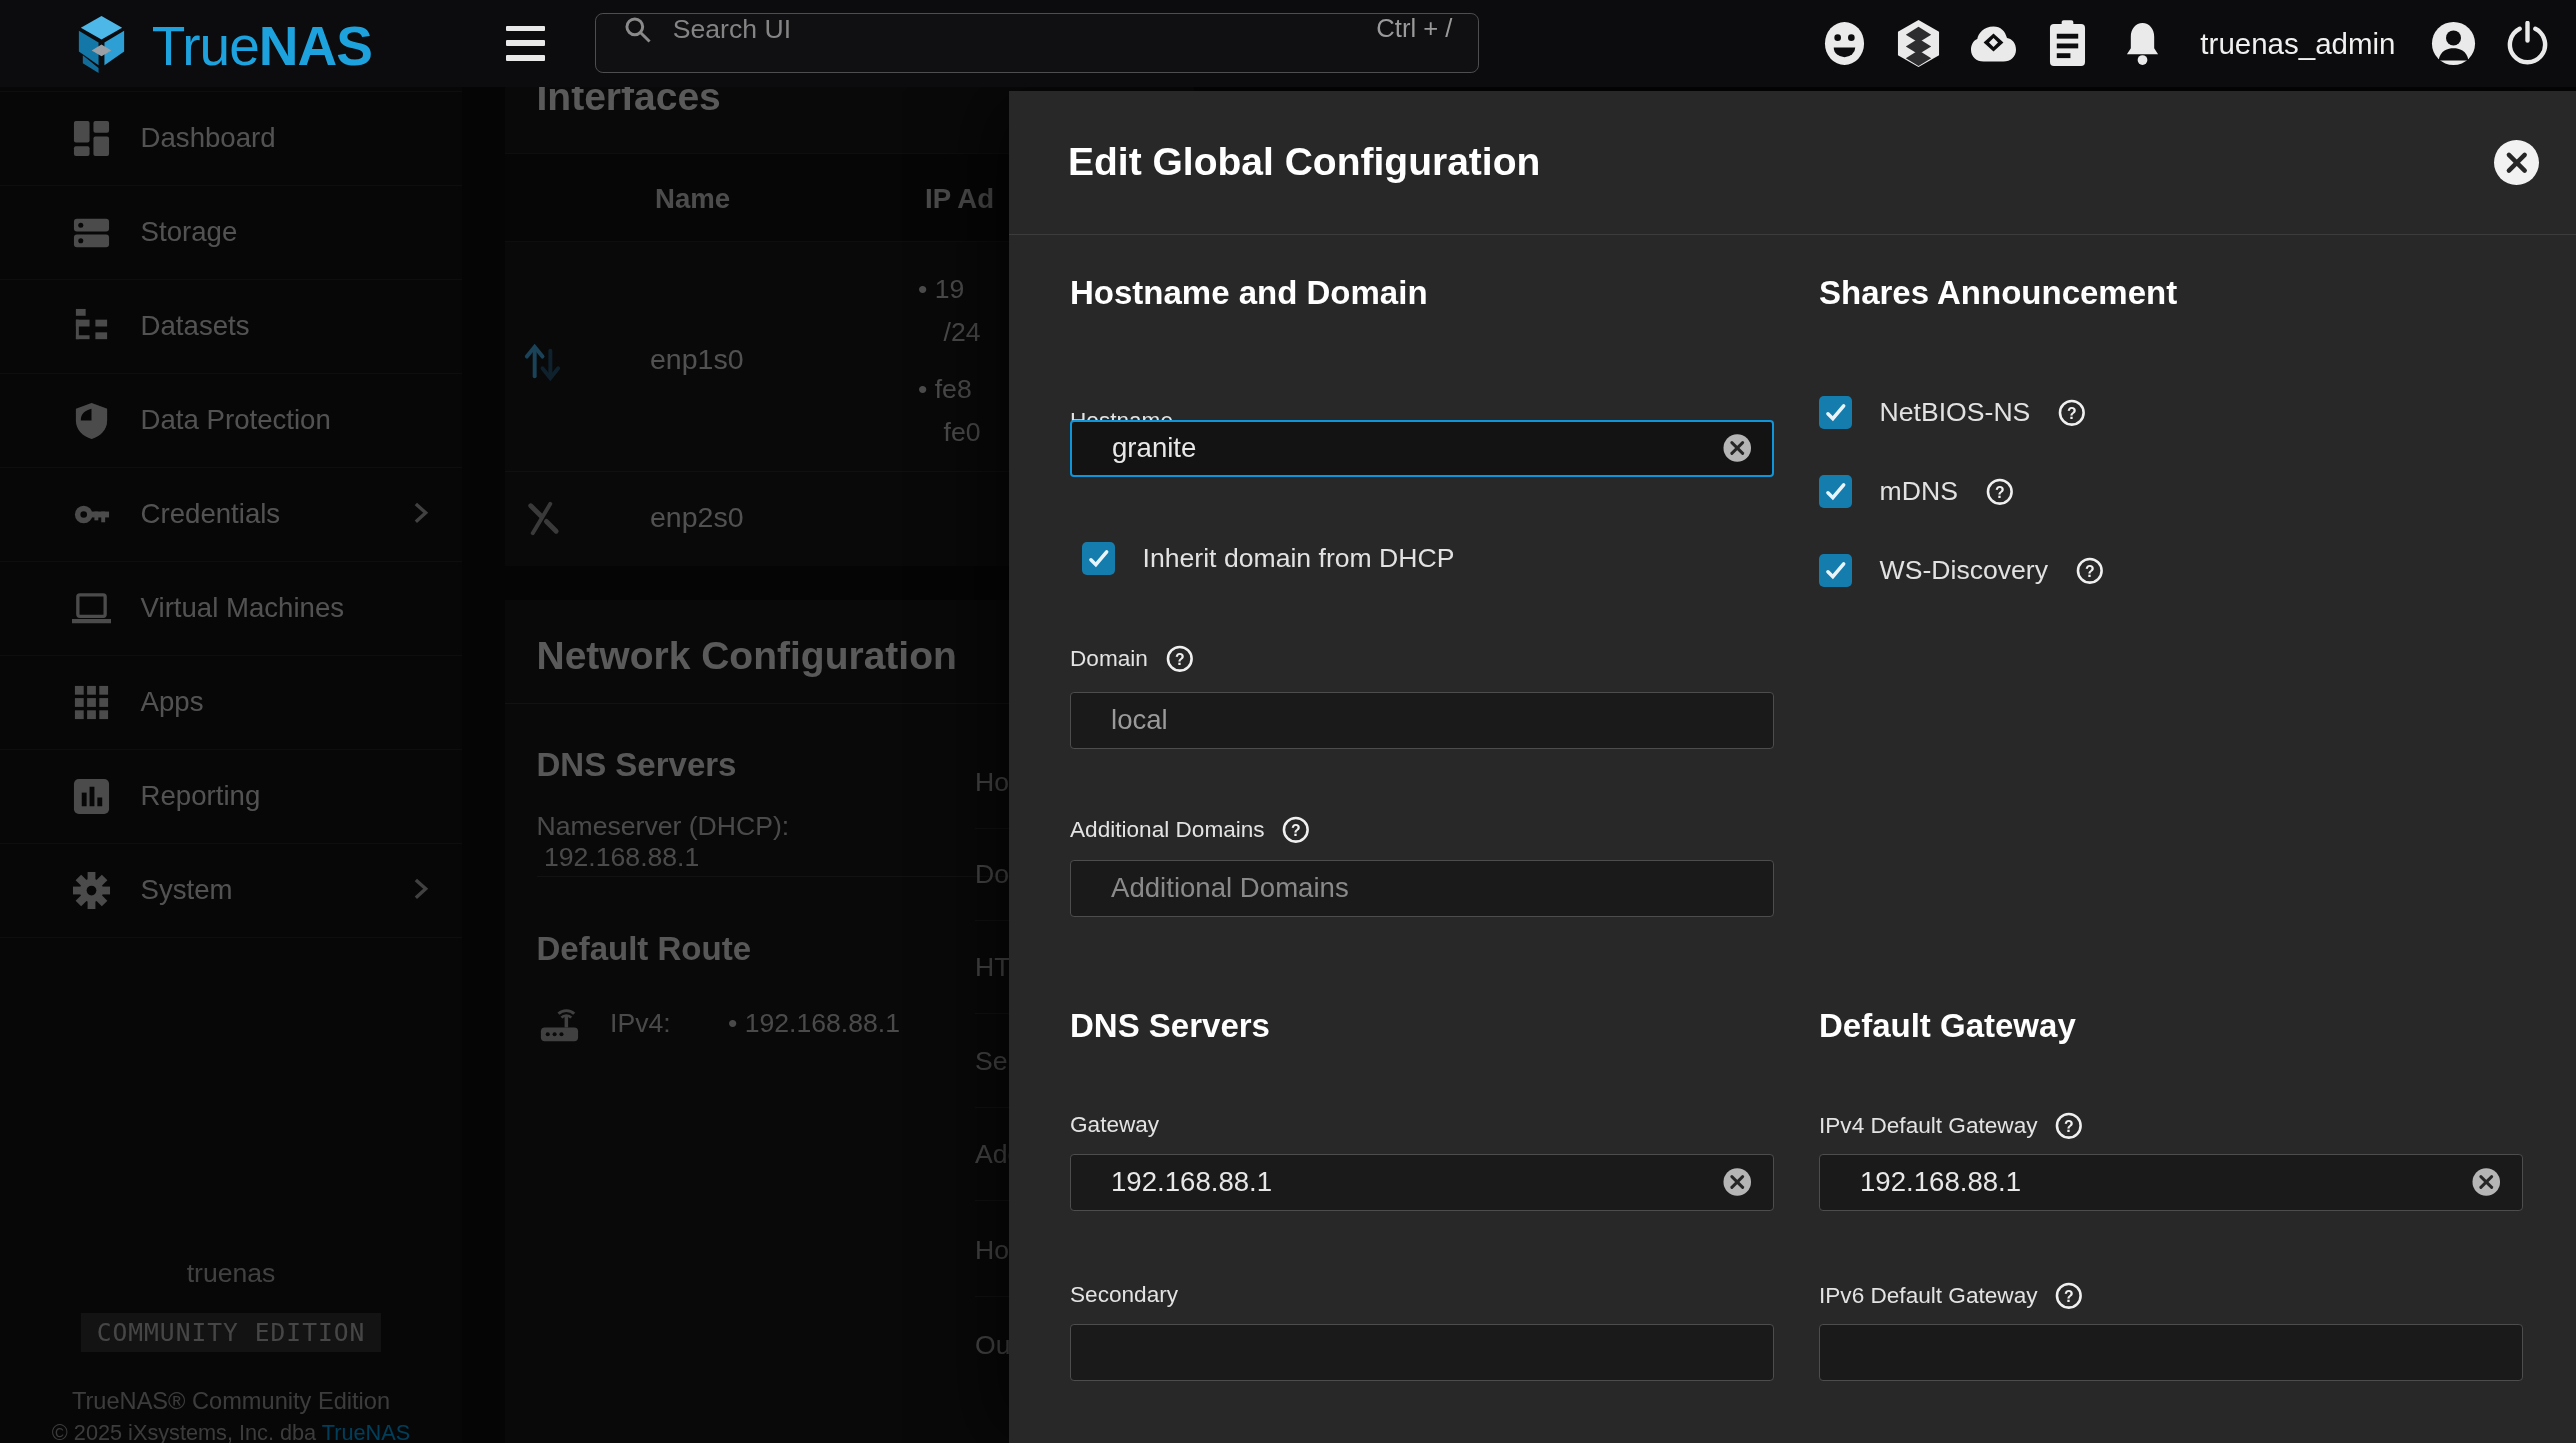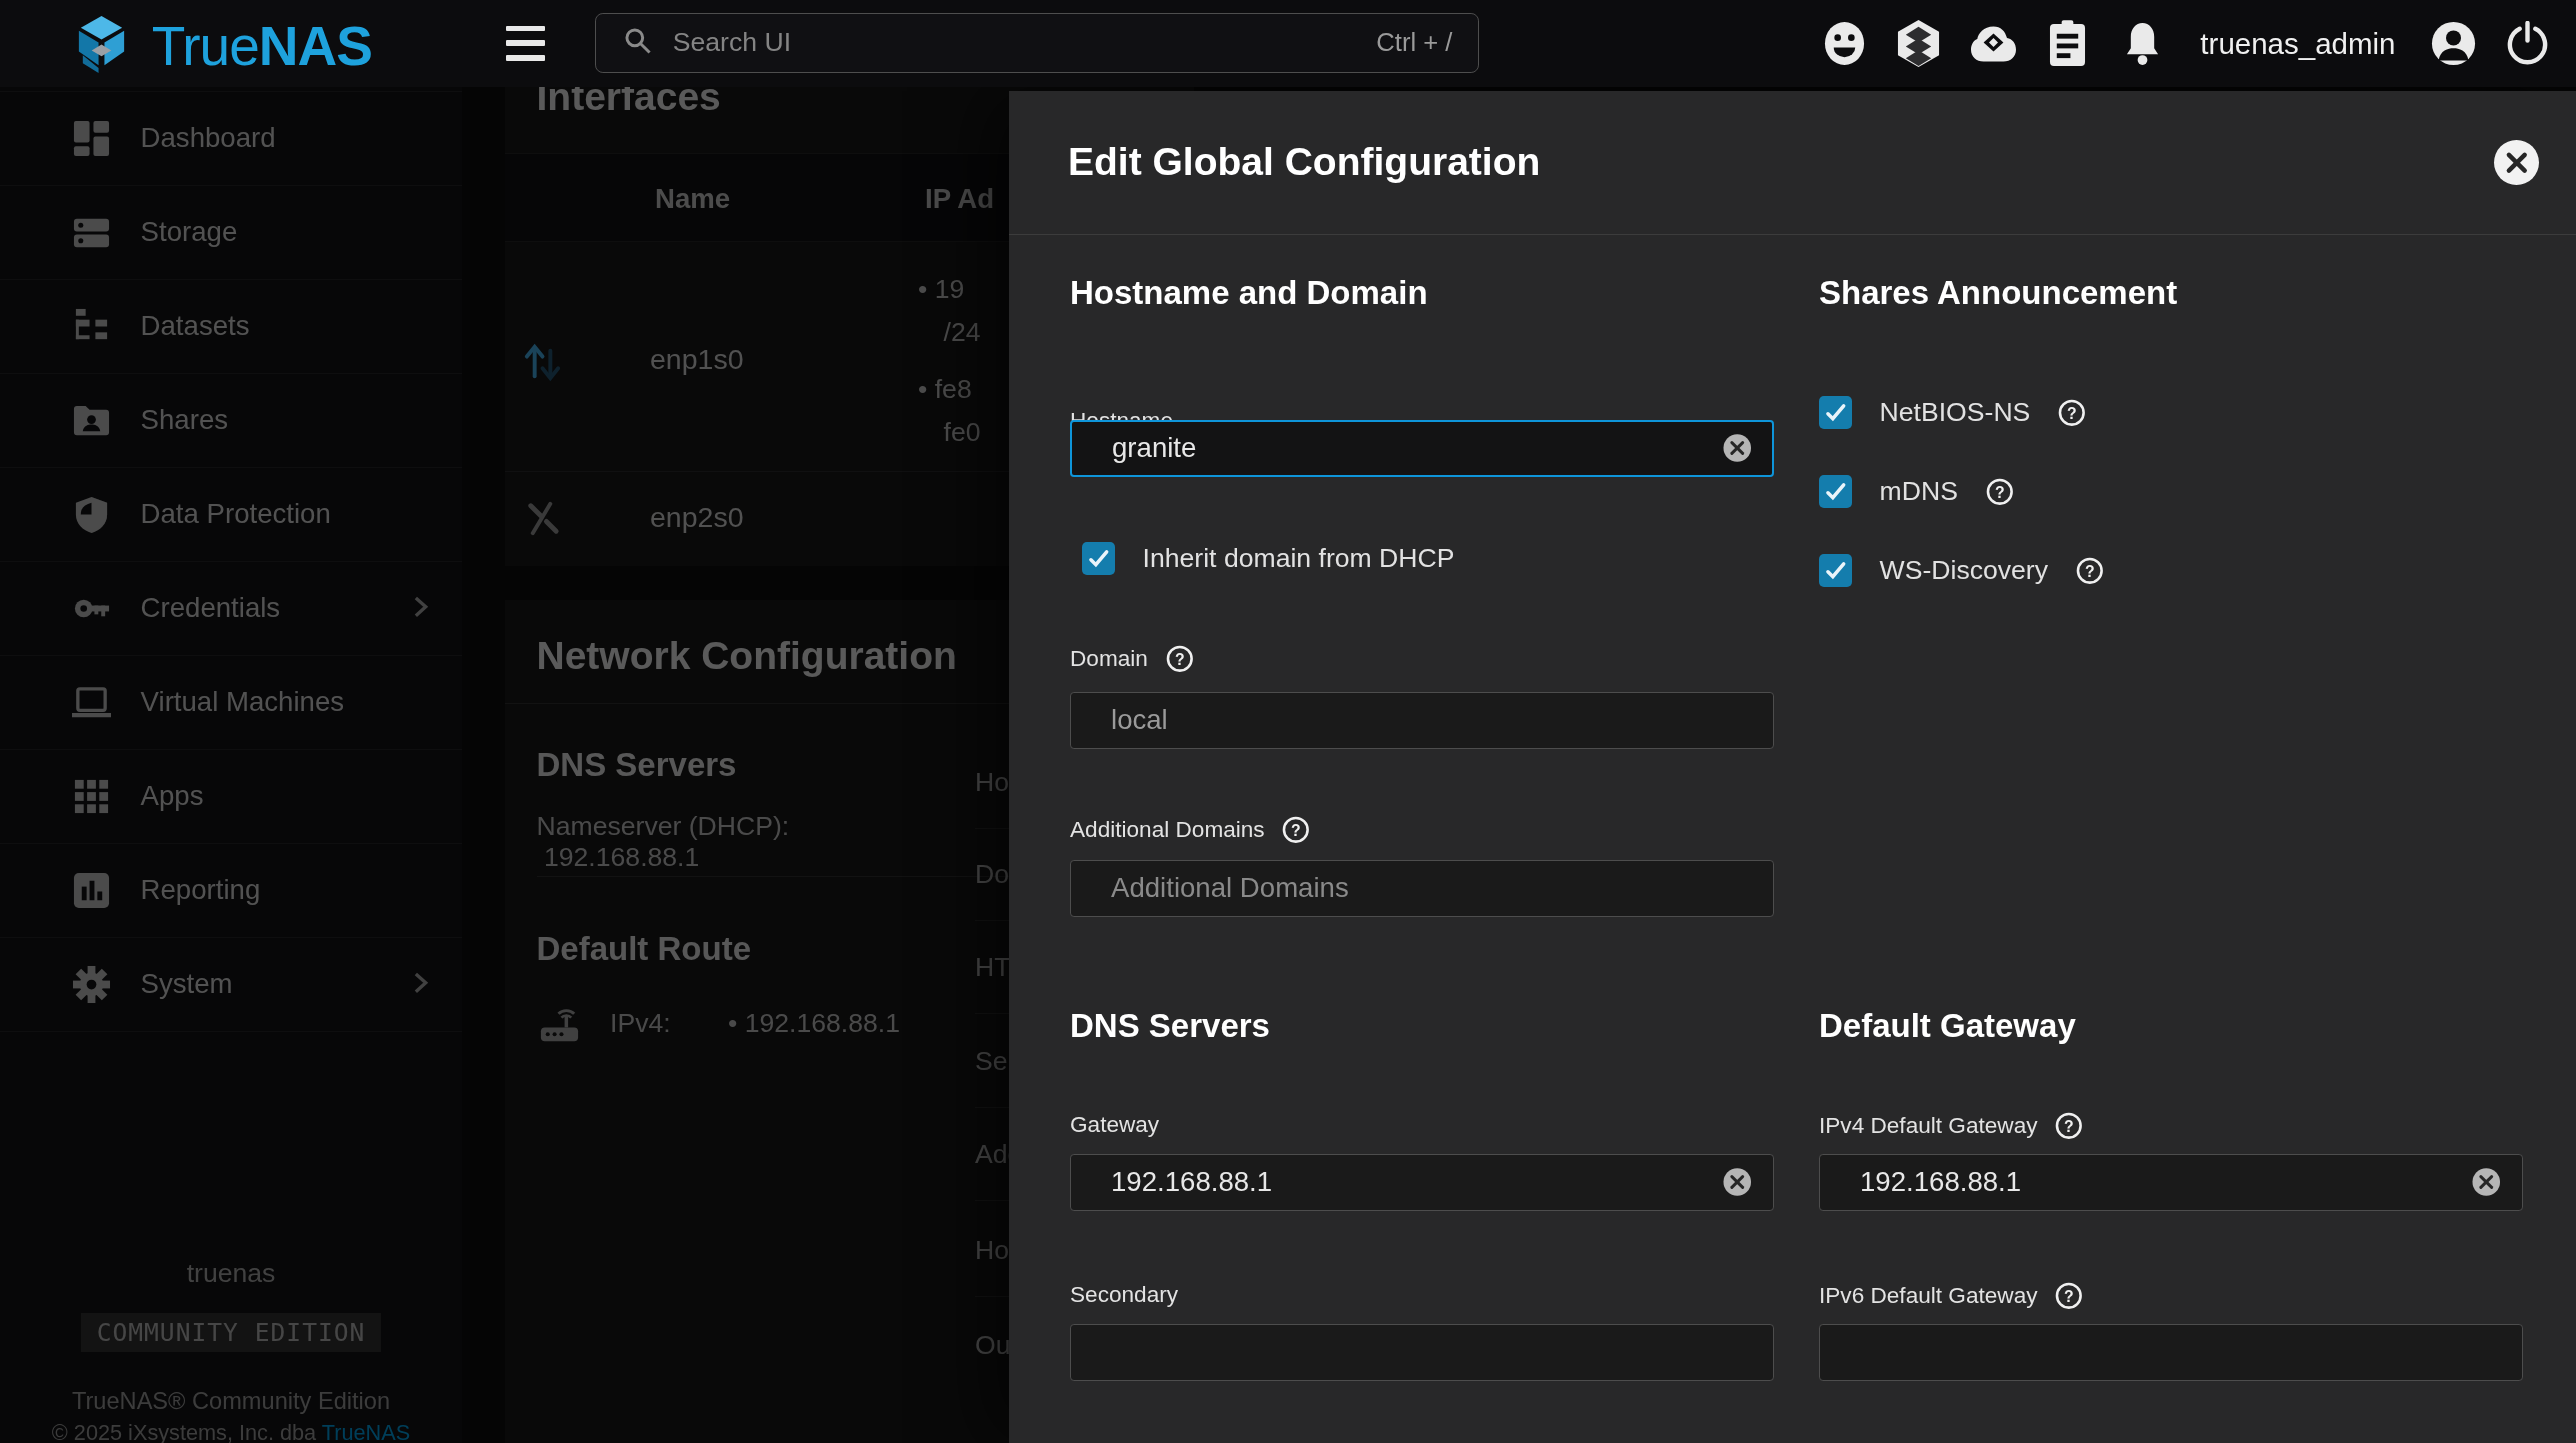--- a/index.html
+++ b/index.html
@@ -7,21 +7,21 @@
     font-family:"Liberation Sans", sans-serif; -webkit-font-smoothing:antialiased; }
 
   
   .topbar { position:absolute; left:0; top:0; width:2576px; height:87px; background:#0c0c0e; z-index:50; }
   .logo { position:absolute; left:71px; top:13.8px; display:flex; align-items:center; gap:19.7px; }
   .logo-text { font-size:55px; color:#1ea2dd; letter-spacing:-1px; }
   .logo-text b { font-weight:700; }
   .hamburger { position:absolute; left:506px; top:25.6px; width:39px; height:35px; display:flex; flex-direction:column; justify-content:space-between; cursor:pointer; }
   .hamburger span { display:block; height:5.9px; background:#e9e9e9; border-radius:1px; }
   .searchbox { position:absolute; left:595px; top:12.8px; width:884px; height:60px; background:#101013;
-    border:1px solid #4e4e4e; border-radius:7.9px; display:flex; align-items:center; padding:0 25.6px; gap:19.7px; }
+    border:1px solid #4e4e4e; border-radius:7.9px; display:flex; align-items:flex-start; padding:0 25.6px; gap:19.7px; }
   .searchbox input { flex:1; background:transparent; border:none; outline:none; color:#d5d5d5; font-size:26.6px; font-family:inherit; }
   .searchbox input::placeholder { color:#848484; }
   .search-shortcut { color:#9a9a9a; font-size:25.6px; }
   .top-right { position:absolute; right:25.6px; top:0; height:87px; display:flex; align-items:center; gap:29.5px; }
   .tb-icon { width:45px; height:45px; display:flex; align-items:center; justify-content:center; cursor:pointer; }
   .tb-user { color:#f0f0f0; font-size:29.5px; margin:0 5.9px; }
 
   
   .main { position:absolute; left:0; top:87px; width:2576px; height:1356px; overflow:hidden; background:#0e0e0e; }
 
@@ -208,30 +208,20 @@
               <rect x="24" y="26" width="12" height="7"></rect>
               <rect x="4" y="13" width="3" height="20"></rect>
               <rect x="4" y="29" width="14" height="4"></rect>
             </svg>
           </span>
         <span class="nlabel">Datasets</span>
       </div>
       <div class="nav-item">
         <span class="nicon">
             <svg width="39" height="39" viewBox="0 0 40 40" fill="currentColor">
-              <path d="M2 8 C2 6 3 5 5 5 L14 5 L18 9 L35 9 C37 9 38 10 38 12 L38 32 C38 34 37 35 35 35 L5 35 C3 35 2 34 2 32 Z"></path>
-              <circle cx="20" cy="19" r="4.5" fill="#121214"></circle>
-              <path d="M11 31 C12 25 17 24 20 24 C23 24 28 25 29 31 Z" fill="#121214"></path>
-            </svg>
-          </span>
-        <span class="nlabel">Shares</span>
-      </div>
-      <div class="nav-item">
-        <span class="nicon">
-            <svg width="39" height="39" viewBox="0 0 40 40" fill="currentColor">
               <path d="M20 2 L36 8 L36 20 C36 30 29 36 20 39 C11 36 4 30 4 20 L4 8 Z"></path>
               <path d="M20 2 L36 8 L36 20 C36 30 29 36 20 39 Z" opacity="0.45"></path>
               <path d="M20 8 L20 20 L9 20 C9 13 13 10 20 8 Z" fill="#121214"></path>
             </svg>
           </span>
         <span class="nlabel">Data Protection</span>
       </div>
       <div class="nav-item">
         <span class="nicon">
             <svg width="39" height="39" viewBox="0 0 40 40" fill="currentColor">

